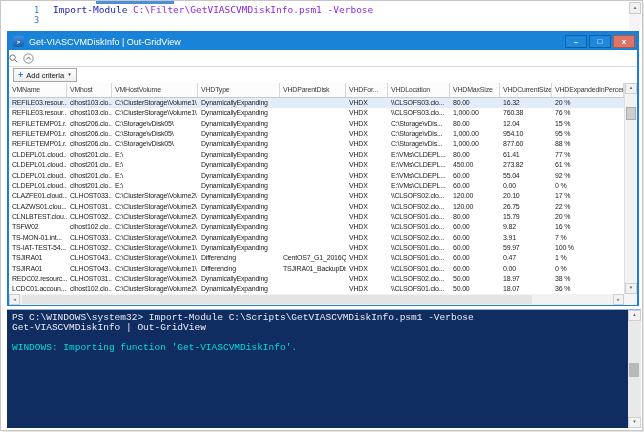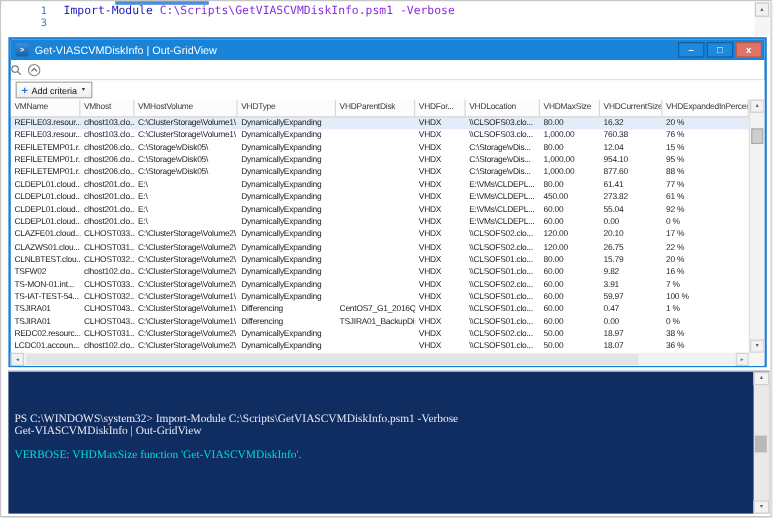--- a/index.html
+++ b/index.html
@@ -64,38 +64,38 @@
   #grid-hscroll{width:615px;display:flex;background:#f2f2f2;}
   .hbtn{width:11px;height:11px;box-sizing:border-box;border:1px solid #cfcfcf;background:#f2f2f2;
         display:grid;place-items:center;font-size:4px;color:#666;line-height:1;}
   #htrack{flex:1;position:relative;background:#f2f2f2;}
   #hthumb{position:absolute;left:2px;top:1px;height:9px;width:86%;background:#e4e4e4;}
   #hcorner{width:13px;background:#f5f5f5;}
 
   
   #console{position:absolute;left:7px;top:309px;width:634px;height:119px;background:#0f2d61;
            border-top:1px solid #8fb4de;box-sizing:border-box;display:flex;}
-  #console-content{flex:1;padding:3px 0 0 5px;font-family:Liberation Serif, serif;
-                   font-size:9.5px;line-height:10px;color:#eceaf2;overflow:hidden;margin-top:32px;}
+  #console-content{flex:1;padding:3px 0 0 5px;font-family:Liberation Mono, monospace;
+                   font-size:9.5px;line-height:10px;color:#eceaf2;overflow:hidden;}
   .cline{white-space:pre;height:10px;}
   .cline.verbose{color:#00dcdc;}
   #console-scroll{width:13px;background:#e9e9e9;display:flex;flex-direction:column;}
   #ctrack{flex:1;position:relative;}
   #cthumb{position:absolute;left:1px;top:42px;width:10px;height:14px;background:#b9b9b9;}
 </style>
 </head>
 <body>
 
 <div id="canvas">
   <div id="frame"></div>
   <div id="tab-fragment"></div>
 
   <div id="script-pane">
     <div id="script-lines">
-        <div class="s-line"><span class="lnum">1</span><span class="c-cmd">Import-Module </span><span class="c-arg">C:\Scripts\GetVIASCVMDiskInfo.psm1 </span><span class="c-param">-Verbose</span></div>
+        <div class="s-line"><span class="lnum">1</span><span class="c-cmd">Import-Module </span><span class="c-arg">C:\Filter\GetVIASCVMDiskInfo.psm1 </span><span class="c-param">-Verbose</span></div>
         <div class="s-line"><span class="lnum">3</span></div>
       </div>
   </div>
   <div id="script-scrollbar">
     <div class="sb-btn">▲</div>
   </div>
 
   <div id="gridwin">
     <div id="titlebar">
       <div id="ps-icon">&gt;</div>
@@ -390,21 +390,21 @@
       </div>
       <div id="hcorner"></div>
     </div>
   </div>
 
   <div id="console">
     <div id="console-content">
         <div class="cline">PS C:\WINDOWS\system32&gt; Import-Module C:\Scripts\GetVIASCVMDiskInfo.psm1 -Verbose</div>
         <div class="cline">Get-VIASCVMDiskInfo | Out-GridView</div>
         <div class="cline">&nbsp;</div>
-        <div class="cline verbose">VERBOSE: VHDMaxSize function 'Get-VIASCVMDiskInfo'.</div>
+        <div class="cline verbose">WINDOWS: Importing function 'Get-VIASCVMDiskInfo'.</div>
         <div class="cline">&nbsp;</div>
       </div>
     <div id="console-scroll">
       <div class="vbtn">▲</div>
       <div id="ctrack">
         <div id="cthumb"></div>
       </div>
       <div class="vbtn">▼</div>
     </div>
   </div>

